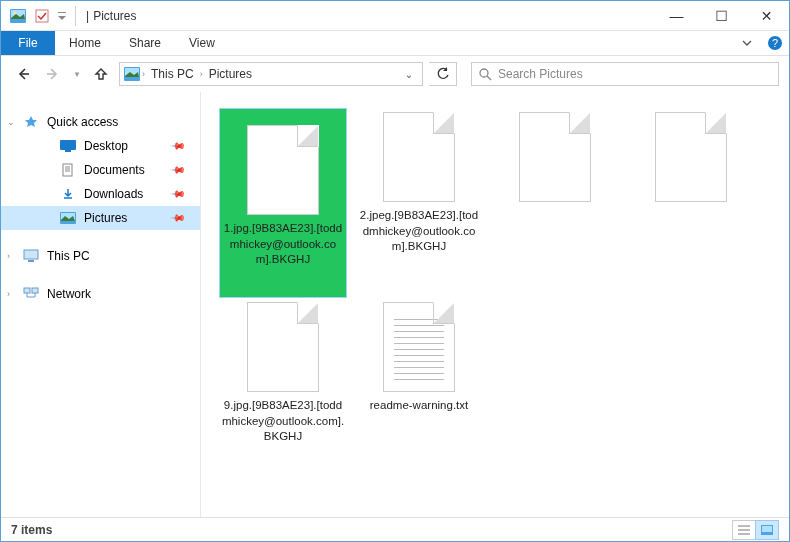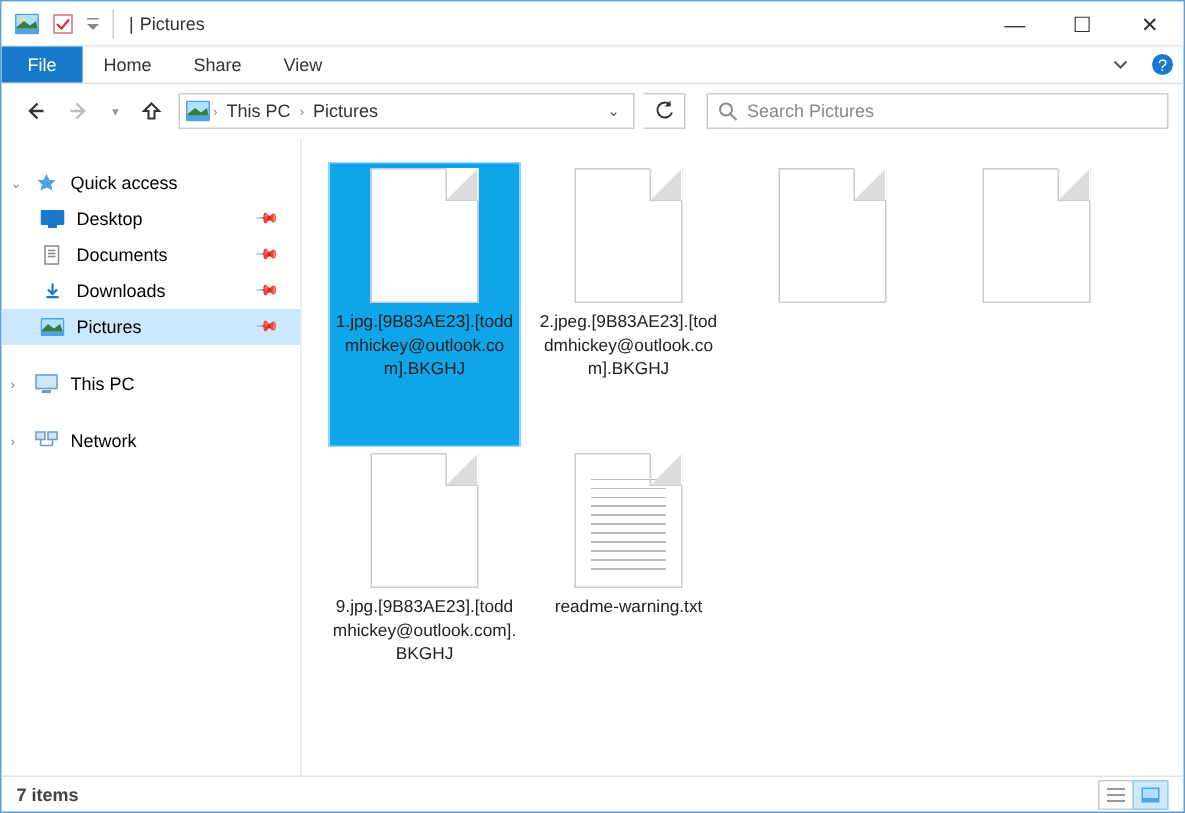--- a/index.html
+++ b/index.html
@@ -35,30 +35,30 @@
 .refresh { width: 28px; height: 24px; border: 1px solid #ccc; border-left: none; display: flex; align-items: center; justify-content: center; color: #333; }
 .search { flex: 1; height: 24px; border: 1px solid #ccc; margin-left: 8px; display: flex; align-items: center; padding: 0 6px; color: #888; font-size: 12px; gap: 6px; }
 
 
 .body { display: flex; height: 426px; }
 
 
 .sidebar { width: 200px; border-right: 1px solid #e8e8e8; padding-top: 18px; font-size: 12px; }
 .nav-row { height: 24px; display: flex; align-items: center; padding-left: 22px; gap: 8px; position: relative; }
 .nav-row .expand { position: absolute; left: 6px; color: #888; font-size: 9px; }
-.nav-row.sub { padding-left: 26px; }
+.nav-row.sub { padding-left: 59px; }
 .nav-row.selected { background: #cce8ff; }
 .nav-row .pin { margin-left: auto; margin-right: 16px; color: #7a98b8; font-size: 10px; transform: rotate(45deg); }
 .nav-group-gap { height: 14px; }
 .icon-box { width: 16px; height: 16px; display: inline-flex; align-items: center; justify-content: center; }
 
 
 .content { flex: 1; padding: 16px 10px 0 18px; display: flex; flex-wrap: wrap; align-content: flex-start; gap: 0 8px; }
 .file-item { width: 128px; height: 190px; display: flex; flex-direction: column; align-items: center; padding-top: 4px; }
-.file-item.selected { background: #0ea5e9; border: 1px solid #99d1ff; padding-top: 3px; }
+.file-item.selected { background: #22c55e; border: 1px solid #99d1ff; padding-top: 16px; }
 .file-icon { width: 72px; height: 90px; background: #fff; border: 1px solid #ccc; position: relative; margin-bottom: 6px; }
 .file-icon::before { content: ""; position: absolute; right: -1px; top: -1px; border-style: solid; border-width: 0 22px 22px 0; border-color: transparent #fff transparent transparent; }
 .file-icon::after { content: ""; position: absolute; right: 0; top: 0; width: 20px; height: 20px; background: linear-gradient(135deg, transparent 48%, #ddd 52%); border-left: 1px solid #ccc; border-bottom: 1px solid #ccc; }
 .file-icon.txt .lines { position: absolute; left: 10px; right: 10px; top: 16px; bottom: 10px; background: repeating-linear-gradient(to bottom, #bbb 0, #bbb 1px, transparent 1px, transparent 6px); }
 .file-label { font-size: 11.5px; text-align: center; line-height: 1.35; color: #222; word-break: break-all; padding: 0 2px; }
 
 
 .statusbar { position: absolute; bottom: 0; left: 0; right: 0; height: 24px; border-top: 1px solid #e1e1e1; display: flex; align-items: center; padding: 0 10px; font-size: 12px; color: #444; font-weight: bold; }
 .statusbar .view-btns { margin-left: auto; display: flex; gap: 0; }
 .statusbar .vbtn { width: 24px; height: 20px; border: 1px solid #ccc; display: flex; align-items: center; justify-content: center; margin-left: -1px; }

